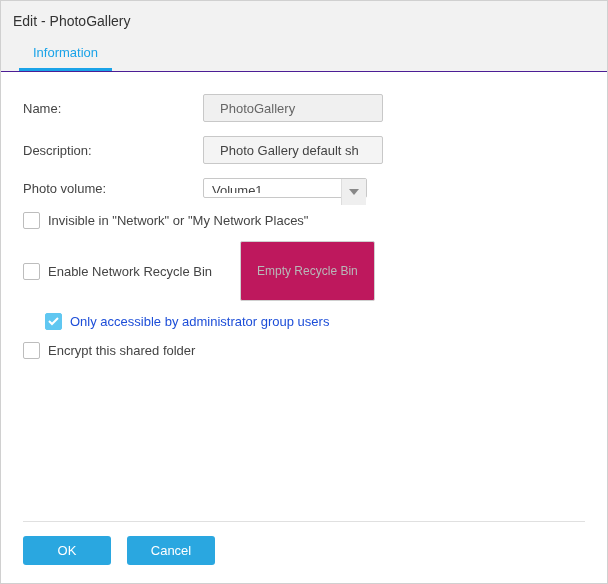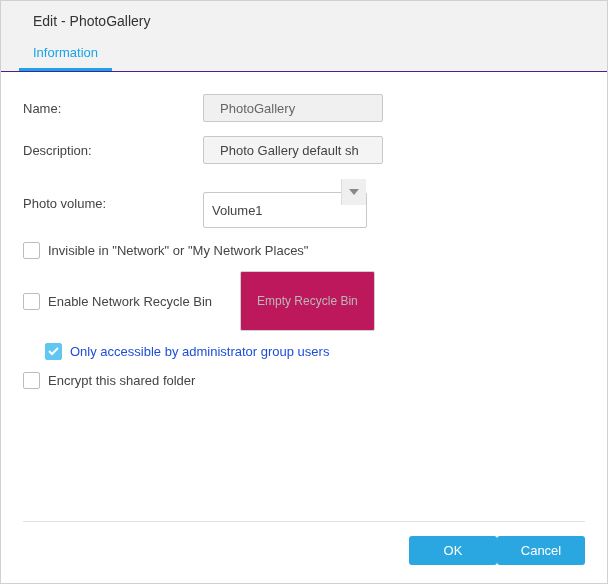--- a/index.html
+++ b/index.html
@@ -16,21 +16,21 @@
   .dialog {
     background: #f2f2f2;
     width: 608px;
     height: 584px;
     box-sizing: border-box;
     display: flex;
     flex-direction: column;
     border: 1px solid #d0d0d0;
   }
   .titlebar {
-    padding: 12px 16px 8px 32px;
+    padding: 12px 16px 8px 12px;
     font-size: 14px;
     color: #333;
   }
   .tabs {
     padding: 0 18px;
   }
   .tab {
     display: inline-block;
     padding: 8px 14px 8px 14px;
     color: #1aa3e8;
@@ -81,24 +81,23 @@
     display: inline-block;
   }
   select.dropdown {
     width: 164px;
     border: 1px solid #c8c8c8;
     background: #fff;
     padding: 4px 26px 4px 8px;
     font-size: 13px;
     color: #444;
     border-radius: 2px;
-    height: 36px;
+    height: 20px;
     -webkit-appearance: none;
     appearance: none;
-    margin-top: 14px;
   }
   .select-wrap .chev {
     position: absolute;
     right: 1px;
     top: 1px;
     height: 26px;
     width: 24px;
     pointer-events: none;
     display: flex;
     align-items: center;
@@ -157,21 +156,22 @@
     border-radius: 2px;
     cursor: default;
     font-size: 12px;
   }
   .divider {
     border-top: 1px solid #e0e0e0;
     margin: 6px 0 14px 0;
   }
   .footer {
     display: flex;
-    justify-content: flex-end;
+    justify-content: flex-start;
+    gap: 16px;
     padding-bottom: 6px;
   }
   .btn {
     min-width: 88px;
     padding: 7px 20px;
     border: none;
     border-radius: 3px;
     font-size: 13px;
     cursor: pointer;
     color: #fff;

